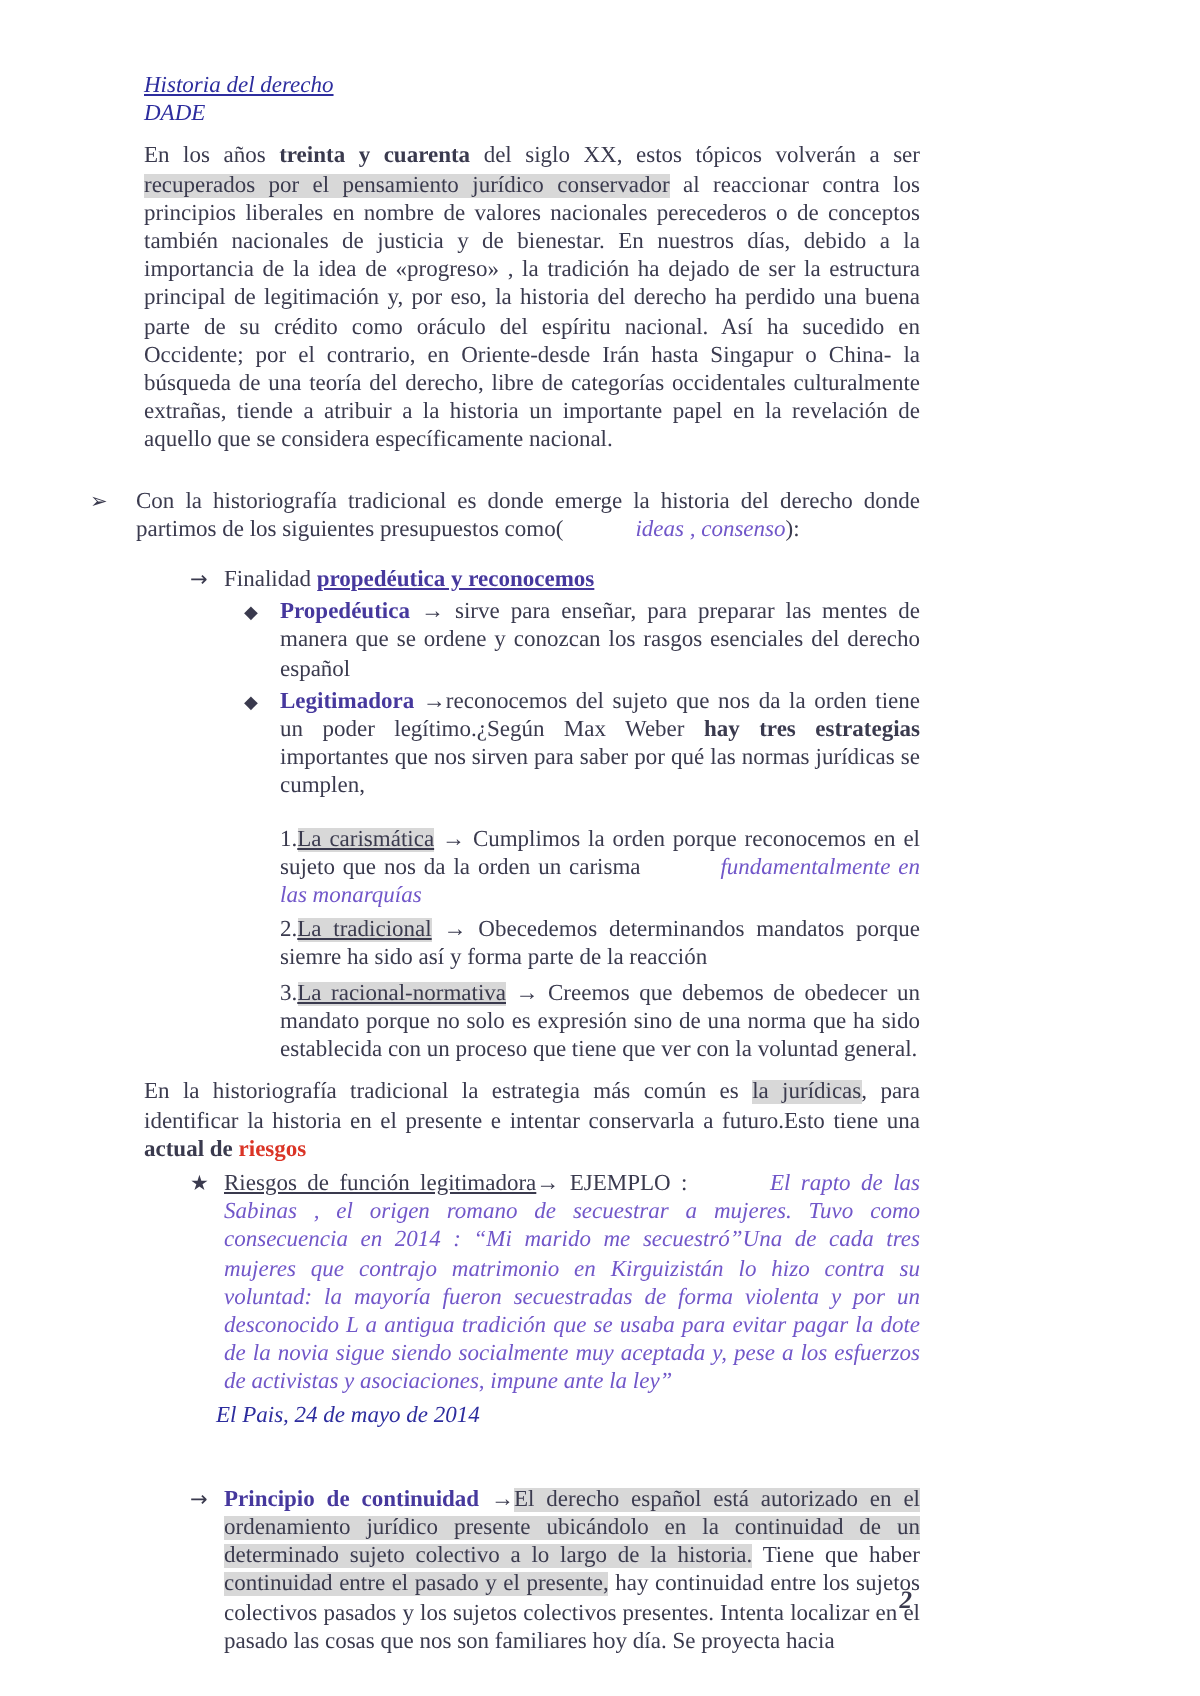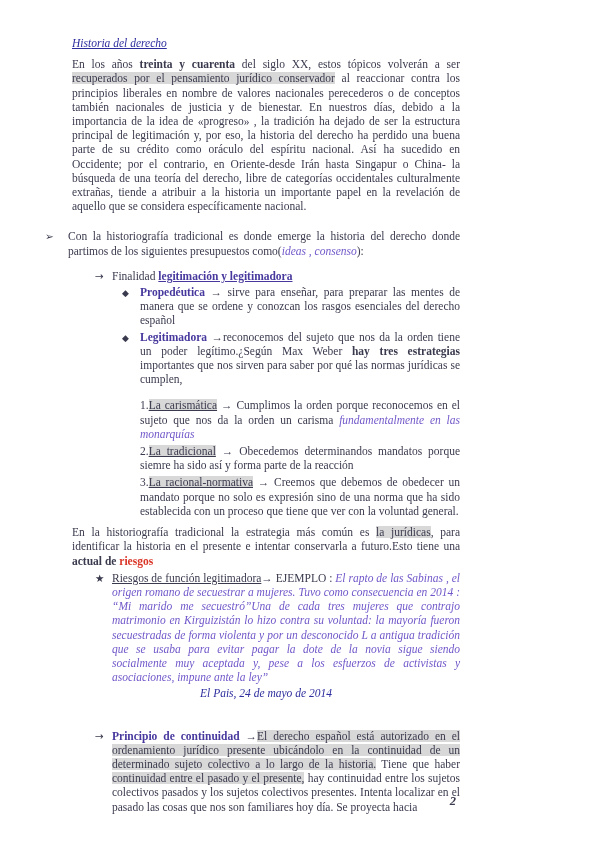--- a/index.html
+++ b/index.html
@@ -12,64 +12,65 @@
     color:var(--col-text,#3a3a4e);
     font-size:11.5px; line-height:14.2px;
     padding:36px 72px 0 72px;
     overflow:hidden;
   }
   .header .title { font-style:italic; text-decoration:underline; color:var(--col-title,#2d2d9e); }
   .header .subtitle { font-style:italic; color:var(--col-title,#2d2d9e); }
 
   .block { text-align:justify; }
   .k-p   { margin-top:7px; }
-  .k-cite{ margin-top:2px; text-align:center; }
+  .k-cite{ margin-top:2px; text-align:left; }
   .k-li1 { display:flex; margin-left:-27px; margin-top:16px; }
   .k-li1 .marker { width:23px; }
   .k-li2 { display:flex; margin-left:23px; margin-top:11px; }
   .k-li2 .marker { width:17px; }
   .k-li3 { display:flex; margin-left:50px; margin-top:2px; }
   .k-li3 .marker { width:18px; font-size:9px; padding-top:1px; }
   .k-num { margin-left:68px; margin-top:3px; }
   .v-tight  { margin-top:3px !important; }
   .v-gap    { margin-top:12px !important; }
   .v-spaced { margin-top:28px !important; }
 
   .marker { flex:none; font-family:"DejaVu Sans","Liberation Sans",sans-serif; font-size:10.5px; }
   .runs { flex:1 1 auto; min-width:0; }
 
   .r-b { font-weight:bold; }
-  .r-i { font-style:italic; }
+  .r-i { font-style:italic;margin-left:36px; }
   .r-u { text-decoration:underline; }
   .r-hl { background:var(--col-highlight,#d8d8d8); }
   .c-indigo { color:var(--col-heading,#46389d); }
   .c-violet { color:var(--col-quote,#7157c9); }
   .c-blue   { color:var(--col-cite,#2d2d9e); }
   .c-red    { color:var(--col-red,#da3426); }
 
   .footer { position:absolute; bottom:40px; right:76px; }
   .pagenum { font-weight:bold; font-style:italic; font-size:12.5px; }
 </style>
 </head>
 <body>
 
 <div class="page">
   <div class="header">
     <div class="title">Historia del derecho</div>
+    <div class="subtitle">DADE</div>
   </div>
 
   <div class="body" id="doc-body">
       <div class="block k-p"><span class="runs"><span> En los años </span><span class="r-b">treinta y cuarenta</span><span> del siglo XX, estos tópicos volverán a ser </span><span class="r-hl">recuperados por el pensamiento jurídico conservador</span><span> al reaccionar contra los principios liberales en nombre de valores nacionales perecederos o de conceptos también nacionales de justicia y de bienestar. En nuestros días, debido a la importancia de la idea de «progreso» , la tradición ha dejado de ser la estructura principal de legitimación y, por eso, la historia del derecho ha perdido una buena parte de su crédito como oráculo del espíritu nacional. Así ha sucedido en Occidente; por el contrario, en Oriente-desde Irán hasta Singapur o China- la búsqueda de una teoría del derecho, libre de categorías occidentales culturalmente extrañas, tiende a atribuir a la historia un importante papel en la revelación de aquello que se considera específicamente nacional.</span></span></div>
       <div class="block k-li1">
         <span class="marker">➢</span>
         <span class="runs"><span>Con la historiografía tradicional es donde emerge la historia del derecho donde partimos de los siguientes presupuestos como(</span><span class="r-i c-violet">ideas , consenso</span><span>):</span></span>
       </div>
       <div class="block k-li2">
         <span class="marker">→</span>
-        <span class="runs"><span>Finalidad </span><span class="r-b r-u c-indigo">legitimación y legitimadora</span></span>
+        <span class="runs"><span>Finalidad </span><span class="r-b r-u c-indigo">propedéutica y reconocemos</span></span>
       </div>
       <div class="block k-li3">
         <span class="marker">◆</span>
         <span class="runs"><span class="r-b c-indigo">Propedéutica</span><span> → sirve para enseñar, para preparar las mentes de manera que se ordene y conozcan los rasgos esenciales del derecho español</span></span>
       </div>
       <div class="block k-li3">
         <span class="marker">◆</span>
         <span class="runs"><span class="r-b c-indigo">Legitimadora</span><span> →reconocemos del sujeto que nos da la orden tiene un poder legítimo.¿Según Max Weber </span><span class="r-b">hay tres estrategias</span><span> importantes que nos sirven para saber por qué las normas jurídicas se cumplen,</span></span>
       </div>
       <div class="block k-num v-gap"><span class="runs"><span>1.</span><span class="r-u r-hl">La carismática</span><span> → Cumplimos la orden porque reconocemos en el sujeto que nos da la orden un carisma </span><span class="r-i c-violet">fundamentalmente en las monarquías</span></span></div>

